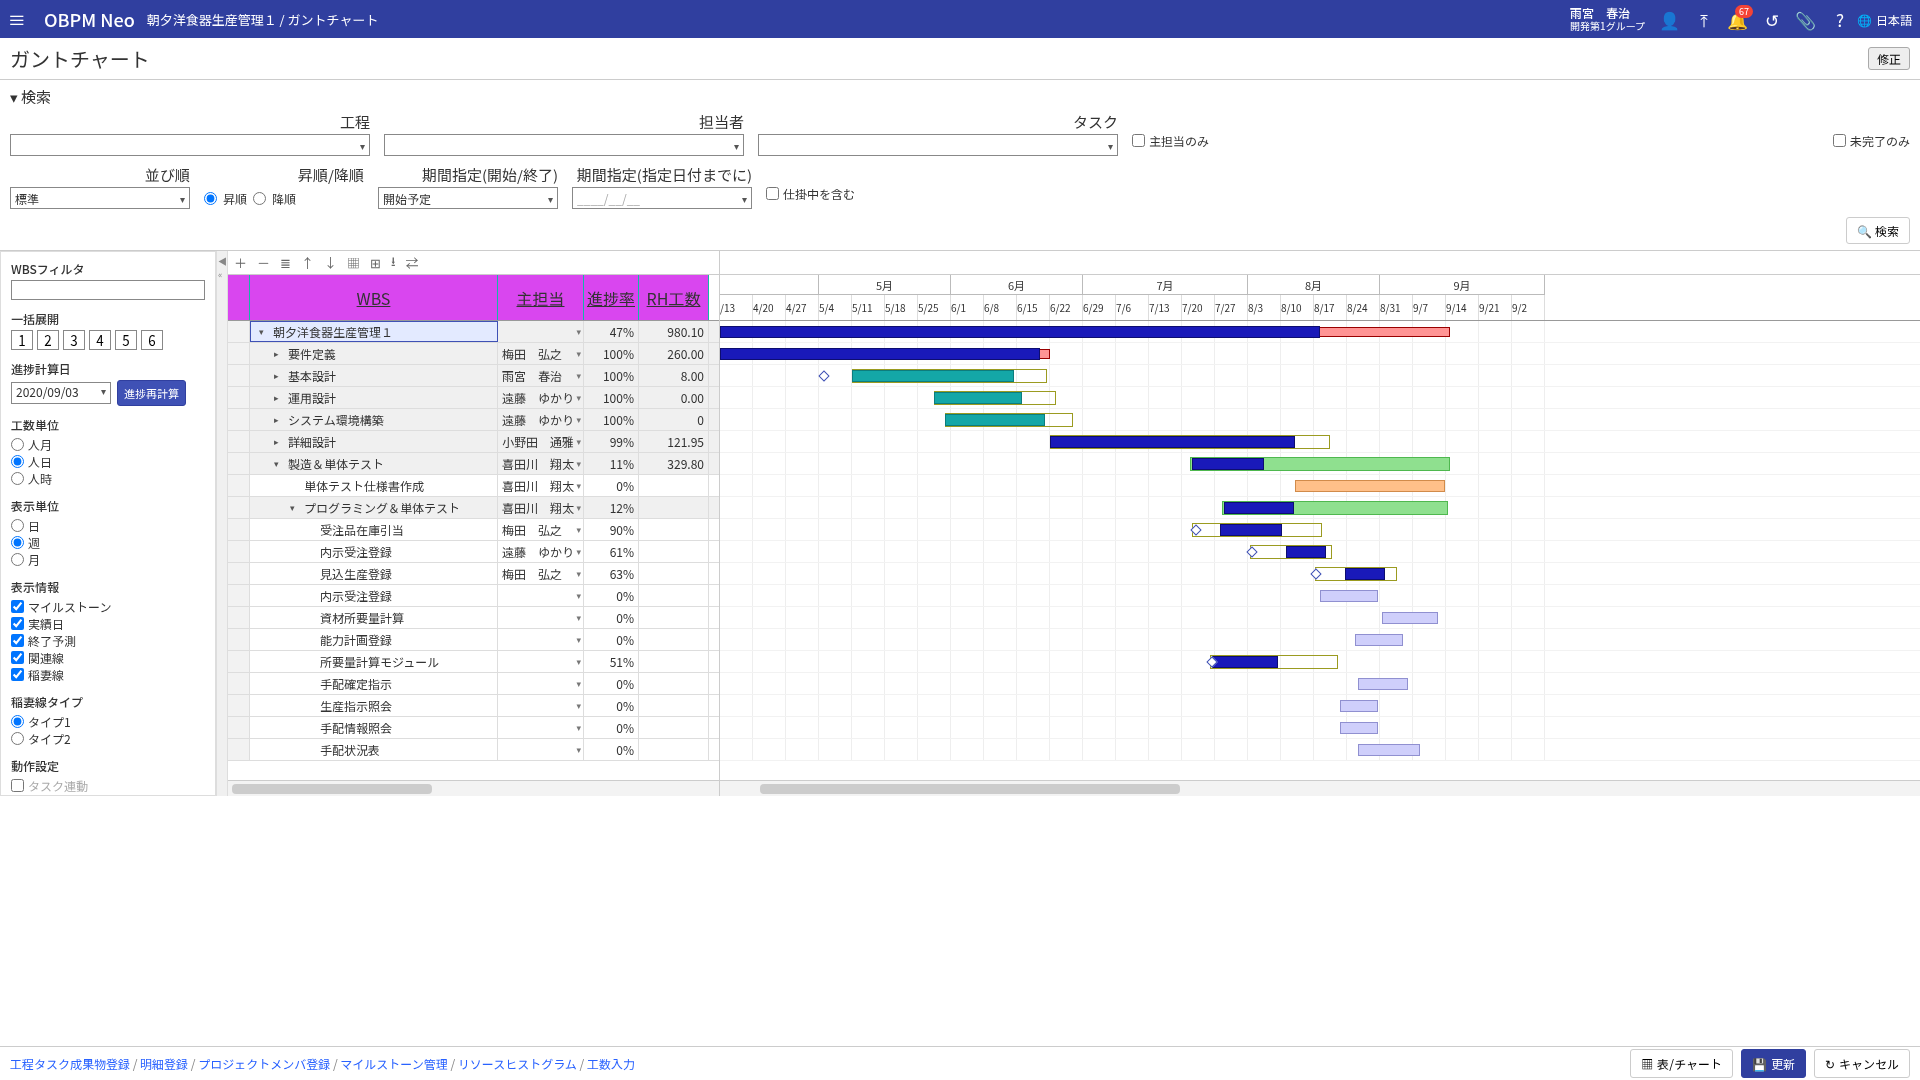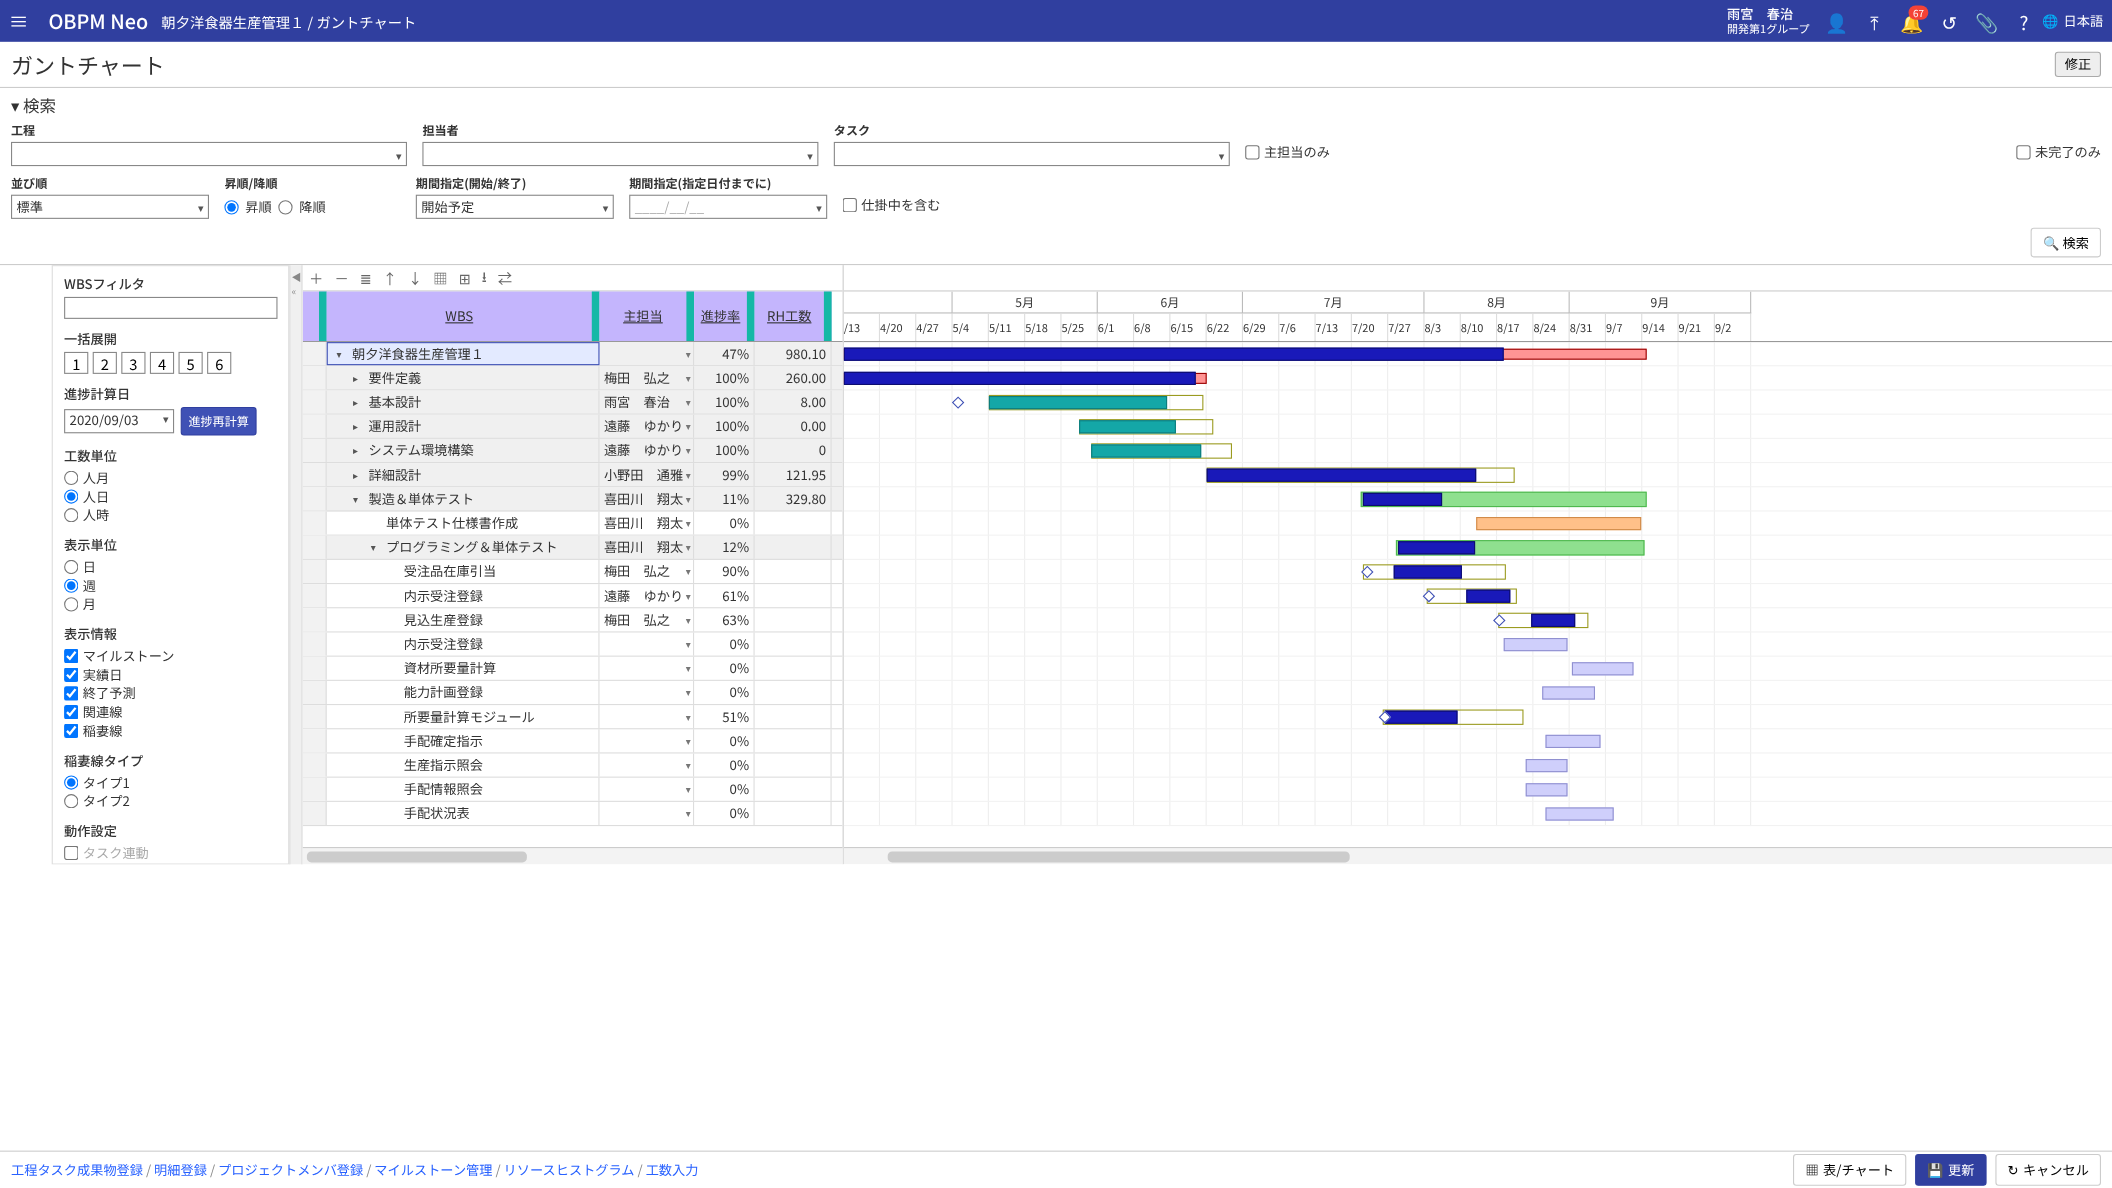--- a/index.html
+++ b/index.html
@@ -15,49 +15,49 @@
 .badge { position:absolute; top:-2px; right:2px; background:#f44336; color:#fff; font-size:9px; border-radius:8px; padding:0 4px; }
 
 .page-title-row { display:flex; align-items:center; border-bottom:1px solid #ccc; padding:6px 10px; }
 .page-title { font-size:20px; }
 .btn-edit { margin-left:auto; background:#eee; border:1px solid #aaa; padding:2px 8px; border-radius:3px; cursor:pointer; font-size:12px;}
 
 .panel { padding:6px 10px; }
 .section-toggle { font-size:15px; margin-bottom:4px; cursor:pointer; }
 .form-row { display:flex; gap:14px; margin-bottom:8px; }
 .form-col { display:flex; flex-direction:column; }
-.form-col label { font-size:11px; margin-bottom:2px; font-weight:700; }
+.form-col label { font-size:15px; margin-bottom:2px; font-weight:400;text-align:right; }
 .combo { border:1px solid #888; height:22px; background:#fff; display:flex; align-items:center; padding:0 4px; font-size:12px; position:relative; }
 .combo::after { content:"▾"; position:absolute; right:4px; color:#555; font-size:10px;}
 .radio-group { display:flex; align-items:center; gap:6px; font-size:12px; }
 .chk-row { display:flex; align-items:center; gap:4px; font-size:12px; }
 .search-btn { float:right; border:1px solid #ccc; padding:4px 10px; border-radius:3px; cursor:pointer; font-size:12px; background:#fff;}
 .clearfix::after { content:""; display:block; clear:both; }
 
-.main { display:flex; border-top:1px solid #ccc; height:546px; position:relative;padding-left:47px; }
+.main { display:flex; border-top:1px solid #ccc; height:546px; position:relative; }
 .left-filter { width:216px; padding:8px 10px; border:1px solid #ddd; overflow:auto; font-size:12px; }
 .left-filter .grp { margin-bottom:10px; }
 .left-filter .glabel { font-weight:500; margin-bottom:3px; }
 .left-filter input[type=text] { width:100%; border:1px solid #888; height:20px; }
 .num-btns { display:flex; gap:4px; }
 .num-btns button { width:22px; height:20px; border:1px solid #888; background:#fff; cursor:pointer; }
 .date-combo { width:100px; display:inline-block; }
 .action-btn { background:#3f51b5; color:#fff; border:1px solid #303f9f; padding:4px 6px; cursor:pointer; font-size:11px; border-radius:3px;}
 .optline { display:flex; align-items:center; gap:4px; }
 .splitter { width:12px; background:#f0f0f0; border-left:1px solid #ddd; border-right:1px solid #ddd; position:relative; cursor:col-resize;}
 .splitter span { position:absolute; top:4px; left:1px; font-size:9px; color:#888;}
 .gantt { flex:1; display:flex; overflow:hidden; }
 
 .gtoolbar { height:24px; border-bottom:1px solid #ccc; display:flex; align-items:center; gap:10px; padding:0 6px; color:#666; font-size:13px;}
 .gtoolbar span { cursor:pointer; }
 .gt-left { width:492px; display:flex; flex-direction:column; border-right:1px solid #ccc; min-width:0;}
 .gt-right { flex:1; display:flex; flex-direction:column; overflow:hidden; min-width:0;}
 
 .task-head { display:flex; height:46px; border-bottom:1px solid #999; }
-.task-head .th { border-right:7px solid #14b8a6; display:flex; align-items:center; justify-content:center; font-size:12px; text-decoration:underline; background:#c4b5fd;}
+.task-head .th { border-right:1px solid #14b8a6; display:flex; align-items:center; justify-content:center; font-size:16px; text-decoration:underline; background:#d946ef;}
 .th-exp { width:22px; text-decoration:none;}
 .th-wbs { width:248px; }
 .th-assign { width:86px; }
 .th-prog { width:55px; }
 .th-rh { width:70px; }
 .task-body { flex:1; overflow:auto; }
 .task-row { display:flex; height:22px; border-bottom:1px solid #ddd; align-items:center; }
 .task-row.selected .wbs-cell { background:#e3eaff; border:1px solid #3f51b5;}
 .task-row .c-exp { width:22px; border-right:1px solid #ddd; height:100%; background:#f2f2f2;}
 .task-row .wbs-cell { width:248px; border-right:1px solid #ddd; height:100%; display:flex; align-items:center; padding-left:4px; overflow:hidden; white-space:nowrap; }

